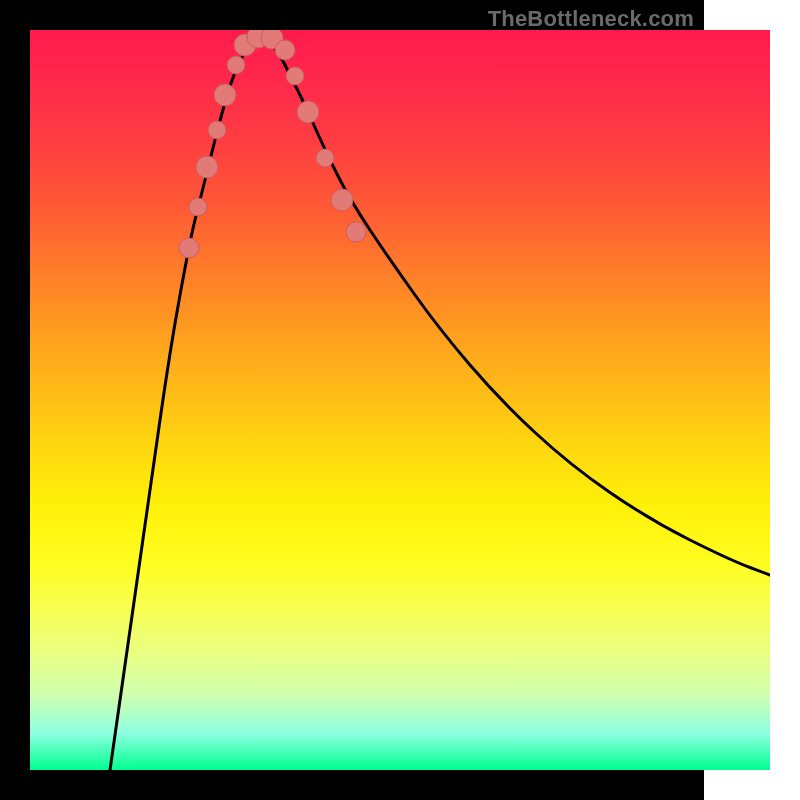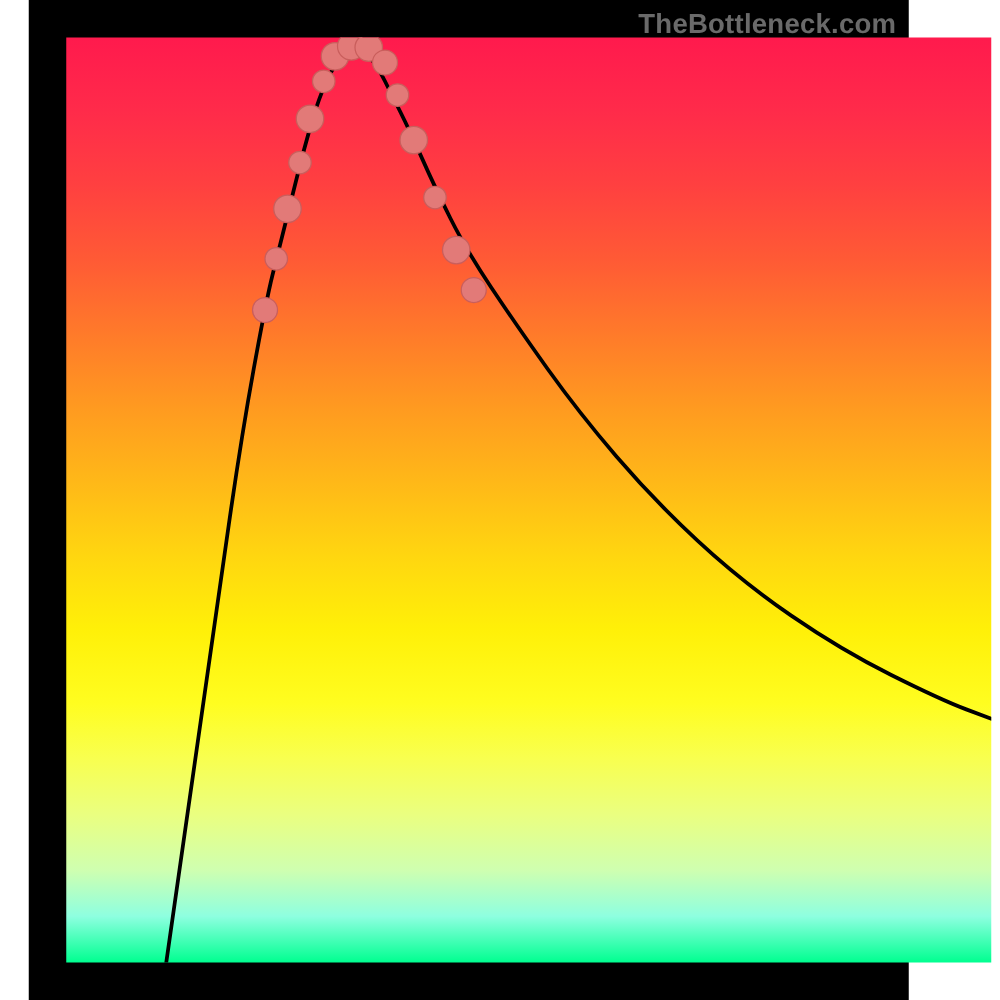--- a/index.html
+++ b/index.html
@@ -2,21 +2,20 @@
 <html><head>
 <meta charset="utf-8">
 <style>
   * { margin: 0; padding: 0; box-sizing: border-box; }
   html, body { width: 800px; height: 800px; overflow: hidden; }
   .frame {
     width: 704px;
     height: 800px;
     background: #000;
     position: relative;
-    margin-left: 23px;
   }
   .plot-area {
     position: absolute;
     left: 30px;
     top: 30px;
     width: 740px;
     height: 740px;
     background: linear-gradient(to bottom,
       #ff1a4d 0%,
       #ff2b4a 8%,

